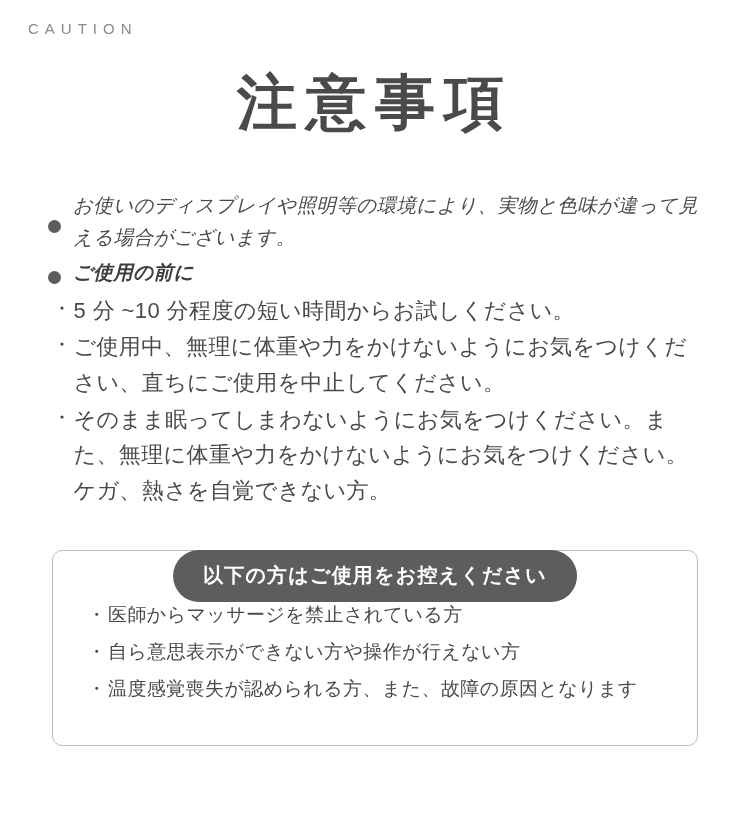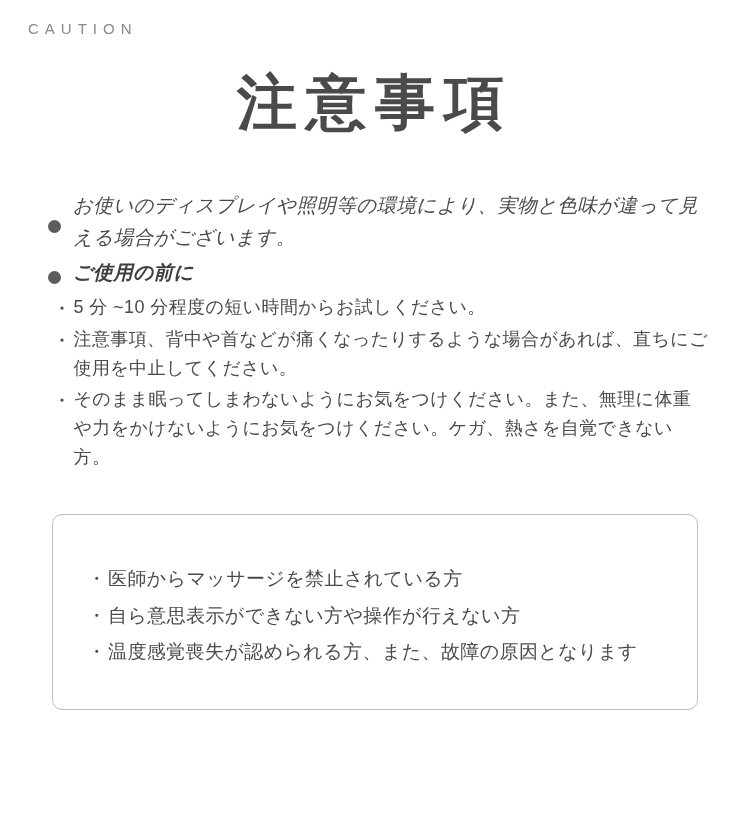--- a/index.html
+++ b/index.html
@@ -79,21 +79,21 @@
     padding-left: 4px;
   }
   .dash-mark {
     flex: 0 0 auto;
     font-size: 19.5px;
     line-height: 1.62;
     color: #4a4a4a;
     margin-right: 2px;
   }
   .dash-text {
-    font-size: 18px;
+    font-size: 22px;
     line-height: 1.62;
     color: #4a4a4a;
     letter-spacing: 0.4px;
   }
 
   
   .box-wrap {
     position: relative;
     margin: 42px 24px 0 24px;
   }
@@ -148,31 +148,32 @@
       <span class="bullet-text bold-head">ご使用の前に</span>
     </div>
 
     <div class="dash-row">
       <span class="dash-mark">・</span>
       <span class="dash-text">5 分 ~10 分程度の短い時間からお試しください。</span>
     </div>
 
     <div class="dash-row">
       <span class="dash-mark">・</span>
-      <span class="dash-text">注意事項、背中や首などが痛くなったりするような場合があれば、直ちにご使用を中止してください。</span>
+      <span class="dash-text">ご使用中、無理に体重や力をかけないようにお気をつけください、直ちにご使用を中止してください。</span>
     </div>
 
     <div class="dash-row">
       <span class="dash-mark">・</span>
       <span class="dash-text">そのまま眠ってしまわないようにお気をつけください。また、無理に体重や力をかけないようにお気をつけください。ケガ、熱さを自覚できない方。</span>
     </div>
 
   </div>
 
   <div class="box-wrap">
+    <div class="pill">以下の方はご使用をお控えください</div>
     <div class="box">
 
       <div class="dash-row">
         <span class="dash-mark">・</span>
         <span class="dash-text">医師からマッサージを禁止されている方</span>
       </div>
 
       <div class="dash-row">
         <span class="dash-mark">・</span>
         <span class="dash-text">自ら意思表示ができない方や操作が行えない方</span>

